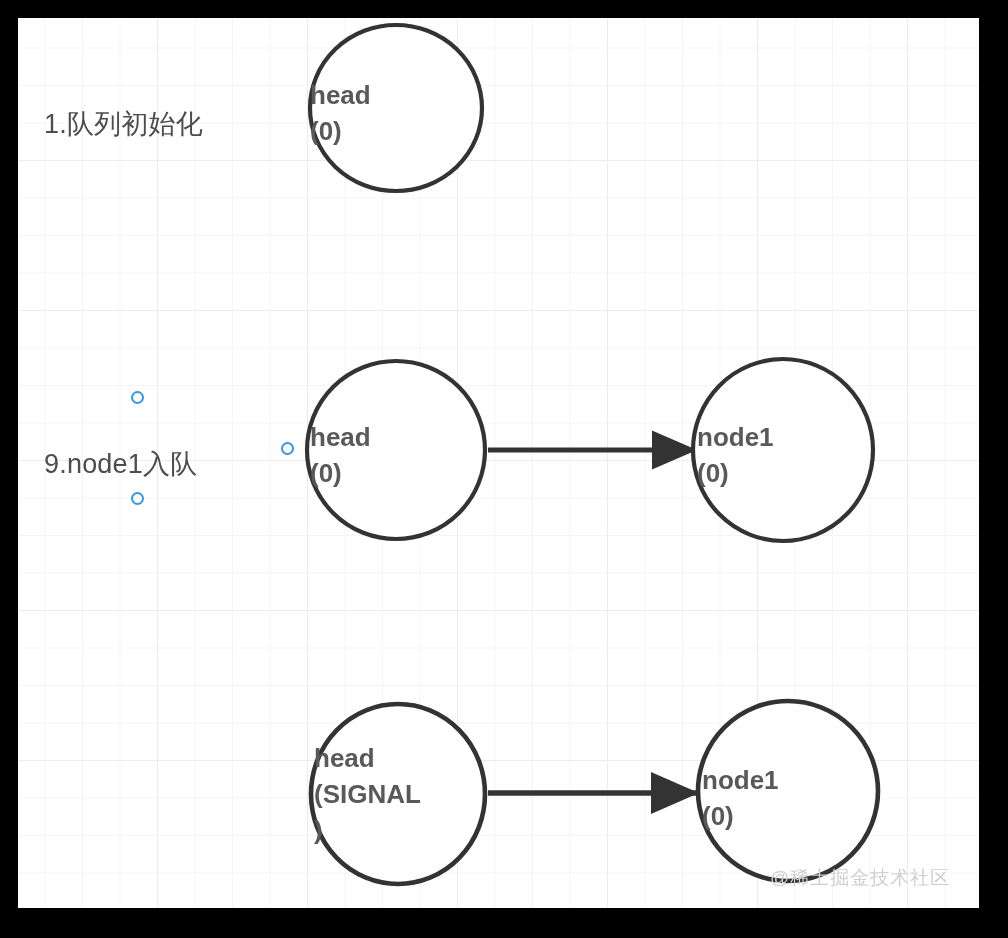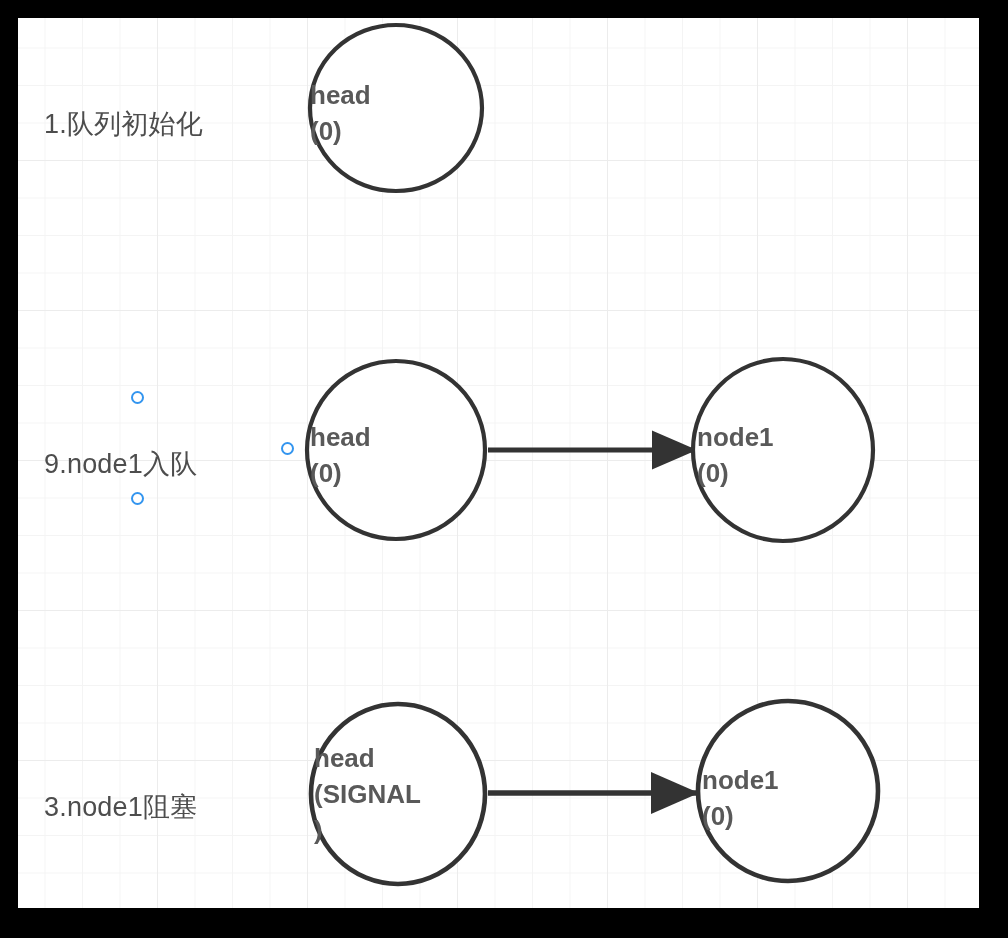--- a/index.html
+++ b/index.html
@@ -125,26 +125,26 @@
     <div class="step-label" style="left:26px; top:92px;">1.队列初始化</div>
     <div class="node-text" style="left:292px; top:60px; width:172px;">head
 (0)</div>
 
     <div class="step-label" style="left:26px; top:432px;">9.node1入队</div>
     <div class="node-text" style="left:292px; top:402px; width:172px;">head
 (0)</div>
     <div class="node-text" style="left:679px; top:402px; width:172px;">node1
 (0)</div>
 
-    <div class="step-label" style="left:26px; top:775px;">3.node1阻塞</div>
     <div class="node-text" style="left:296px; top:723px; width:168px;">head
 (SIGNAL
 )</div>
     <div class="node-text" style="left:684px; top:745px; width:172px;">node1
 (0)</div>
 
     <div class="handle" style="left:113px; top:373px;"></div>
     <div class="handle" style="left:263px; top:424px;"></div>
     <div class="handle" style="left:113px; top:474px;"></div>
 
+    <div class="watermark" style="left:752px; top:847px;">@稀土掘金技术社区</div>
 
   </div>
 </div>
 
 </body></html>

